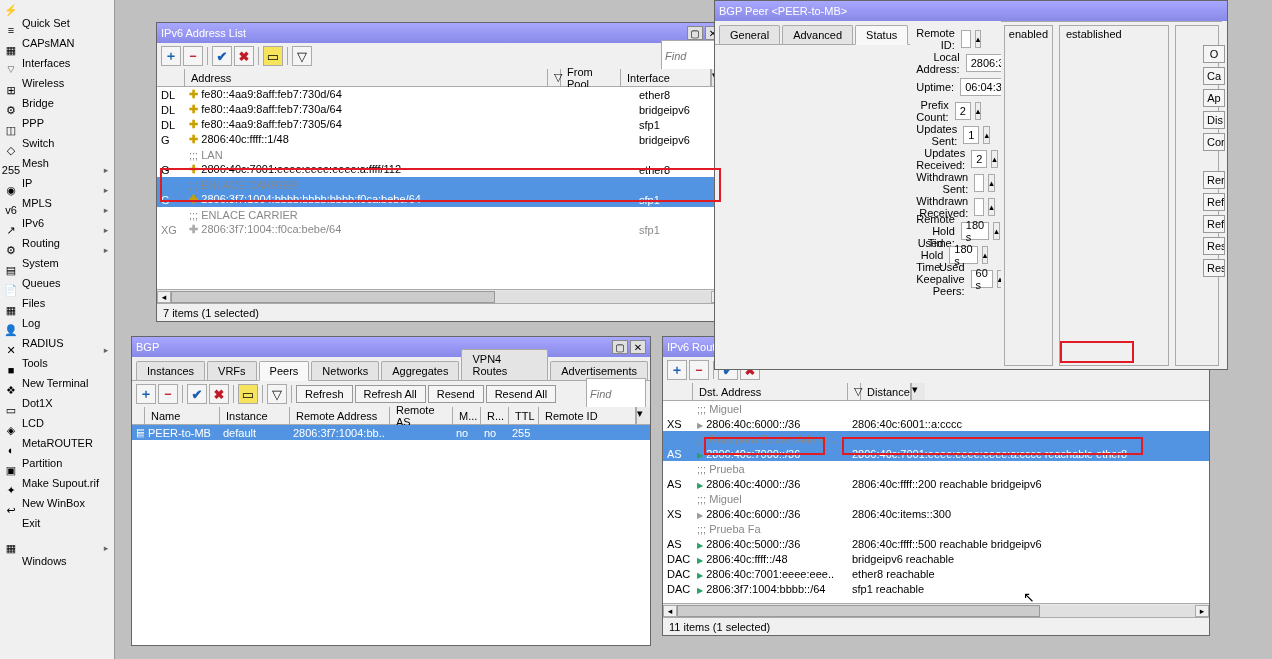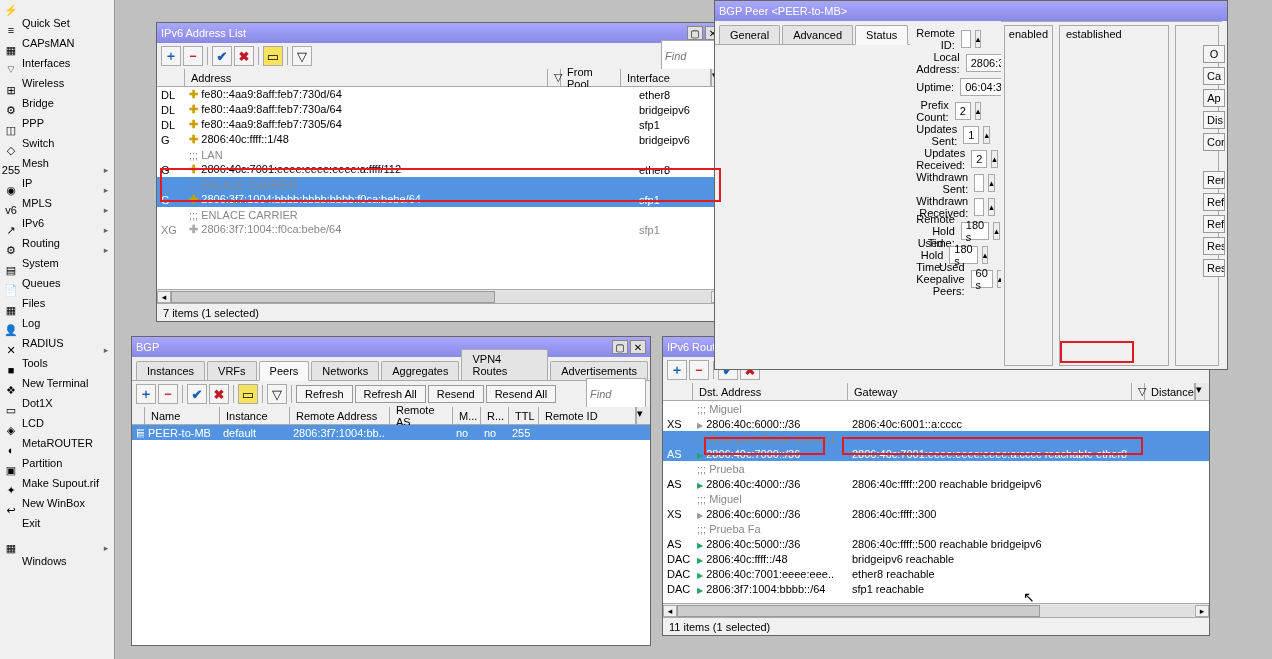--- a/index.html
+++ b/index.html
@@ -369,21 +369,20 @@
   <div class="toolbar">
     <div class="tbtn blue">＋</div>
     <div class="tbtn red">－</div>
     <div class="sep"></div>
     <div class="tbtn blue">✔</div>
     <div class="tbtn red">✖</div>
   </div>
   <div class="columns">
     <div class="col" style="width:30px"></div>
     <div class="col" style="width:155px">Dst. Address</div>
-    <div class="col" style="flex:1">Gateway</div>
     <div class="col" style="width:12px">▽</div>
     <div class="col" style="width:50px">Distance</div>
     <div class="col-end">▾</div>
   </div>
   <div class="grid-body" id="route-body">
       <div class="row comment">
         <div class="cell" style="width:30px"></div>
         <div class="cell" style="flex:1">;;; Miguel</div>
       </div>
       <div class="row">
@@ -415,21 +414,21 @@
         <div class="cell" style="width:12px"></div>
         <div class="cell" style="width:50px"></div>
       </div>
       <div class="row comment">
         <div class="cell" style="width:30px"></div>
         <div class="cell" style="flex:1">;;; Miguel</div>
       </div>
       <div class="row">
         <div class="cell" style="width:30px">XS</div>
         <div class="cell" style="width:155px"><span class="tri-right-grey"></span>2806:40c:6000::/36</div>
-        <div class="cell" style="flex:1">2806:40c:ffff::300</div>
+        <div class="cell" style="flex:1">2806:40c:items::300</div>
         <div class="cell" style="width:12px"></div>
         <div class="cell" style="width:50px"></div>
       </div>
       <div class="row comment">
         <div class="cell" style="width:30px"></div>
         <div class="cell" style="flex:1">;;; Prueba Fa</div>
       </div>
       <div class="row">
         <div class="cell" style="width:30px">AS</div>
         <div class="cell" style="width:155px"><span class="tri-right"></span>2806:40c:5000::/36</div>

